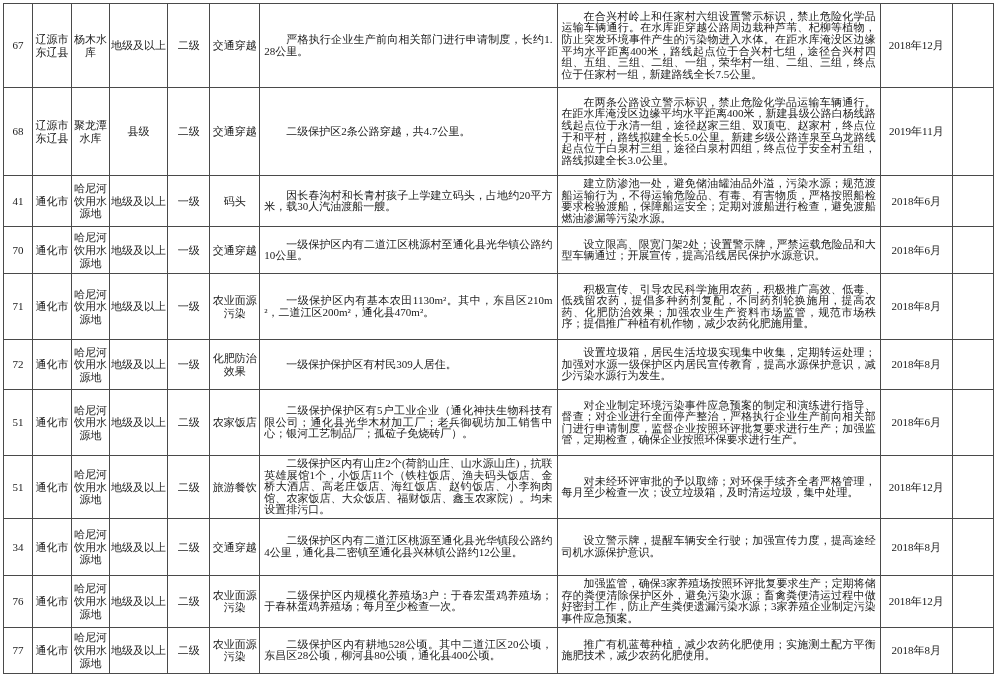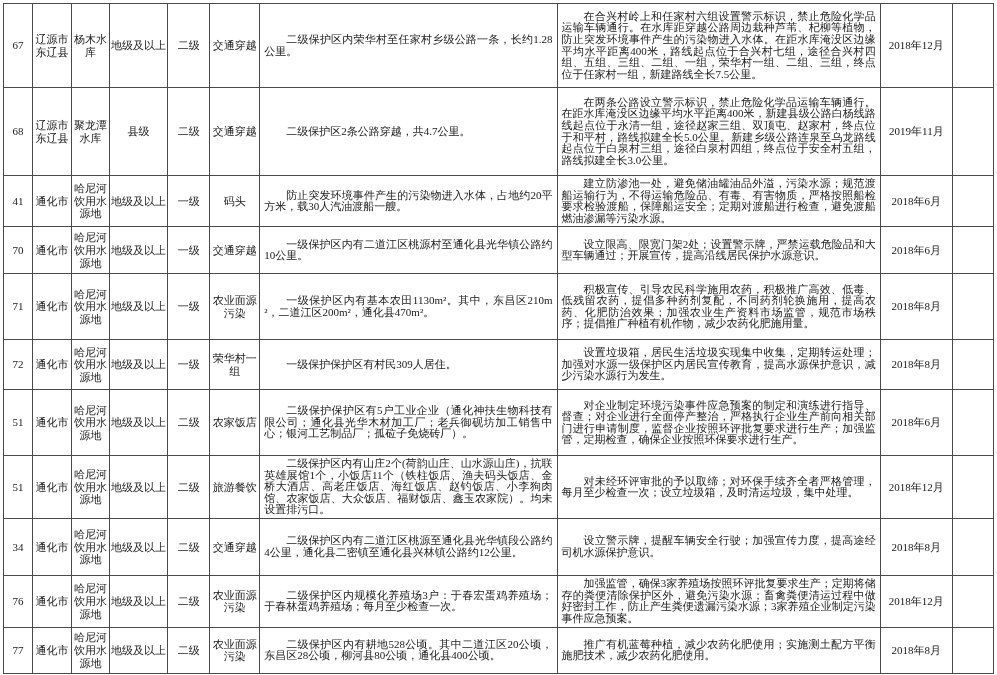--- a/index.html
+++ b/index.html
@@ -58,21 +58,21 @@
       <col style="width:41px">
   </colgroup>
   <tbody>
     <tr style="height:84px">
       <td class="c">67</td>
       <td class="c">辽源市东辽县</td>
       <td class="c">杨木水库</td>
       <td class="c">地级及以上</td>
       <td class="c">二级</td>
       <td class="c">交通穿越</td>
-      <td class="dense">二级保护区内荣华村至任家村乡级公路一条，长约1.28公里。</td>
+      <td class="dense">严格执行企业生产前向相关部门进行申请制度，长约1.28公里。</td>
       <td class="dense">在合兴村岭上和任家村六组设置警示标识，禁止危险化学品运输车辆通行。在水库距穿越公路周边栽种芦苇、杞柳等植物，防止突发环境事件产生的污染物进入水体。在距水库淹没区边缘平均水平距离400米，路线起点位于合兴村七组，途径合兴村四组、五组、三组、二组、一组，荣华村一组、二组、三组，终点位于任家村一组，新建路线全长7.5公里。</td>
       <td class="c">2018年12月</td>
       <td class="c blank"></td>
     </tr>
     <tr style="height:88px">
       <td class="c">68</td>
       <td class="c">辽源市东辽县</td>
       <td class="c">聚龙潭水库</td>
       <td class="c">县级</td>
       <td class="c">二级</td>
@@ -82,21 +82,21 @@
       <td class="c">2019年11月</td>
       <td class="c blank"></td>
     </tr>
     <tr style="height:48px">
       <td class="c">41</td>
       <td class="c">通化市</td>
       <td class="c">哈尼河饮用水源地</td>
       <td class="c">地级及以上</td>
       <td class="c">一级</td>
       <td class="c">码头</td>
-      <td class="dense">防止突发环境事件产生的污染物进入水体，占地约20平方米，载30人汽油渡船一艘。</td>
+      <td class="dense">因长春沟村和长青村孩子上学建立码头，占地约20平方米，载30人汽油渡船一艘。</td>
       <td class="dense">建立防渗池一处，避免储油罐油品外溢，污染水源；规范渡船运输行为，不得运输危险品、有毒、有害物质，严格按照船检要求检验渡船，保障船运安全；定期对渡船进行检查，避免渡船燃油渗漏等污染水源。</td>
       <td class="c">2018年6月</td>
       <td class="c blank"></td>
     </tr>
     <tr style="height:47px">
       <td class="c">70</td>
       <td class="c">通化市</td>
       <td class="c">哈尼河饮用水源地</td>
       <td class="c">地级及以上</td>
       <td class="c">一级</td>
@@ -117,21 +117,21 @@
       <td class="dense">积极宣传、引导农民科学施用农药，积极推广高效、低毒、低残留农药，提倡多种药剂复配，不同药剂轮换施用，提高农药、化肥防治效果；加强农业生产资料市场监管，规范市场秩序；提倡推广种植有机作物，减少农药化肥施用量。</td>
       <td class="c">2018年8月</td>
       <td class="c blank"></td>
     </tr>
     <tr style="height:50px">
       <td class="c">72</td>
       <td class="c">通化市</td>
       <td class="c">哈尼河饮用水源地</td>
       <td class="c">地级及以上</td>
       <td class="c">一级</td>
-      <td class="c">荣华村一组</td>
+      <td class="c">化肥防治效果</td>
       <td class="dense">一级保护保护区有村民309人居住。</td>
       <td class="dense">设置垃圾箱，居民生活垃圾实现集中收集，定期转运处理；加强对水源一级保护区内居民宣传教育，提高水源保护意识，减少污染水源行为发生。</td>
       <td class="c">2018年8月</td>
       <td class="c blank"></td>
     </tr>
     <tr style="height:66px">
       <td class="c">51</td>
       <td class="c">通化市</td>
       <td class="c">哈尼河饮用水源地</td>
       <td class="c">地级及以上</td>

